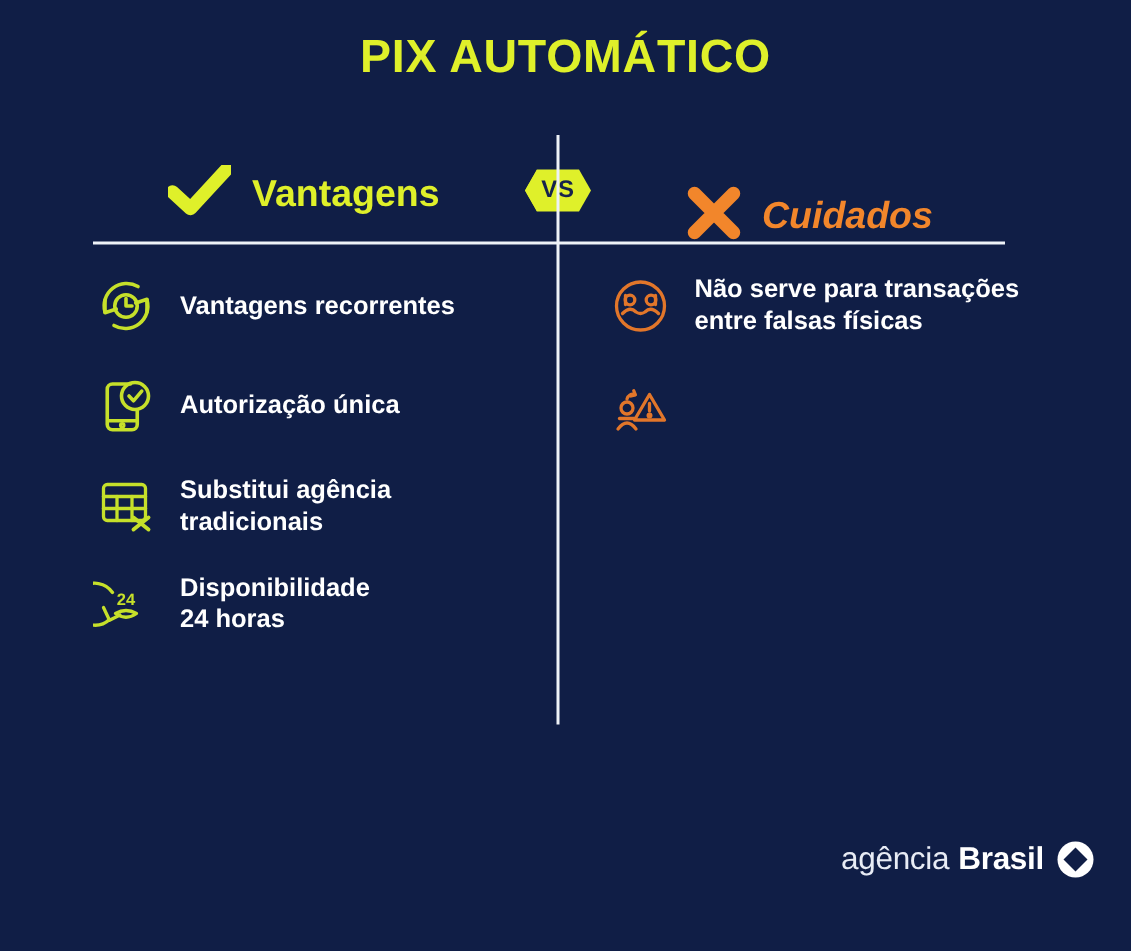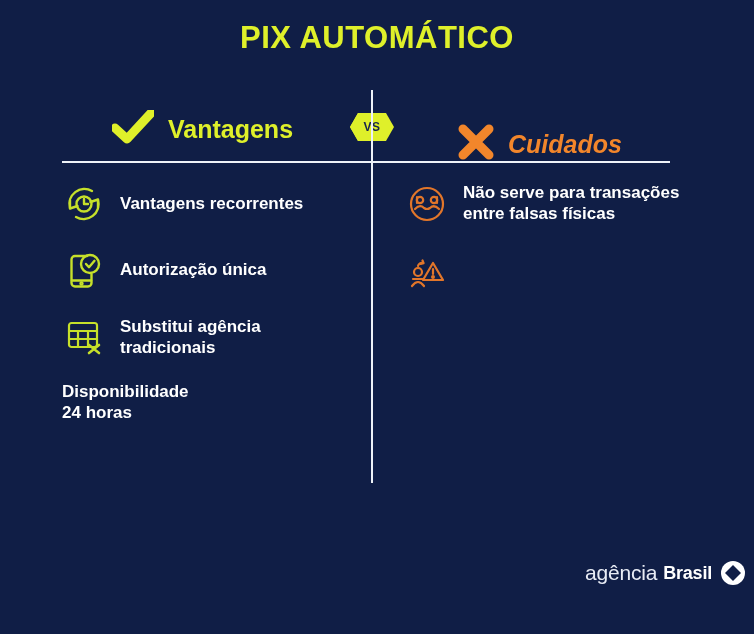--- a/index.html
+++ b/index.html
@@ -31,21 +31,21 @@
   }
 
   
   .vs-badge {
     position:absolute; left:344px; top:107px; width:56px; height:40px;
     display:flex; align-items:center; justify-content:center;
   }
   .vs-badge .vs-text {
     position:absolute; left:0; top:0; width:56px; height:40px;
     display:flex; align-items:center; justify-content:center;
-    font-size:12px; font-weight:bold; color:#16234d; letter-spacing:0.5px;
+    font-size:16px; font-weight:bold; color:#16234d; letter-spacing:0.5px;
   }
 
   
   .col-head {
     position:absolute; display:flex; align-items:center; gap:14px;
   }
   .col-head.left  { left:112px; top:110px; }
   .col-head.right { left:458px; top:124px;font-style:italic; }
   .col-head .label { font-size:25px; font-weight:bold; }
   .col-head.left  .label { color:#dff02a; }
@@ -64,25 +64,25 @@
   }
   .list.left .item  { margin-bottom:22px; }
   .list.right .item { margin-bottom:26px; }
   .list.left .item:nth-child(1) .text { padding-top:11px; }
   .list.left .item:nth-child(2) .text { padding-top:11px; }
   .list.left .item:nth-child(4) .text { padding-top:0px; }
   .list.right .item:nth-child(1) .text { padding-top:0px; }
 
   
   .logo {
-    position:absolute; right:8px; bottom:48px;
+    position:absolute; right:24px; bottom:48px;
     display:flex; align-items:center; gap:6px;
   }
   .logo .agencia { color:#e8ecf5; font-size:21px; font-weight:normal; letter-spacing:-0.2px; }
-  .logo .brasil  { color:#ffffff; font-size:18px; font-weight:bold; letter-spacing:-0.2px; }
+  .logo .brasil  { color:#ffffff; font-size:21px; font-weight:bold; letter-spacing:-0.2px; }
   .logo .mark { width:26px; height:26px; margin-left:2px; }
 </style>
 </head>
 <body>
 
 <div class="canvas">
 
   <div class="title">PIX AUTOMÁTICO</div>
 
   <div class="col-head left">
@@ -159,20 +159,30 @@
             <path d="M27 31 L37 39 M37 31 L27 39" stroke-width="2.6"></path>
           </g>
         </svg>
       </span>
       <span class="text">Substitui agência
 tradicionais</span>
     </div>
 
 
     <div class="item">
+      <span class="icon">
+        <svg width="44" height="44" viewBox="0 0 44 44">
+          <g stroke="#c6e02a" stroke-width="2.2" fill="none" stroke-linecap="round" stroke-linejoin="round">
+            <path d="M11 32 A14 14 0 1 1 13 14"></path>
+            <polyline points="7,24 11,32.5 18,29"></polyline>
+            <text x="22" y="22" font-family="Liberation Sans, sans-serif" font-size="11" font-weight="bold" fill="#c6e02a" stroke="none" text-anchor="middle">24</text>
+            <path d="M15 28 Q22 24 29 28 Q22 33 15 28 Z"></path>
+          </g>
+        </svg>
+      </span>
       <span class="text">Disponibilidade
 24 horas</span>
     </div>
 
   </div>
 
   <div class="list right">
 
     <div class="item">
       <span class="icon">

